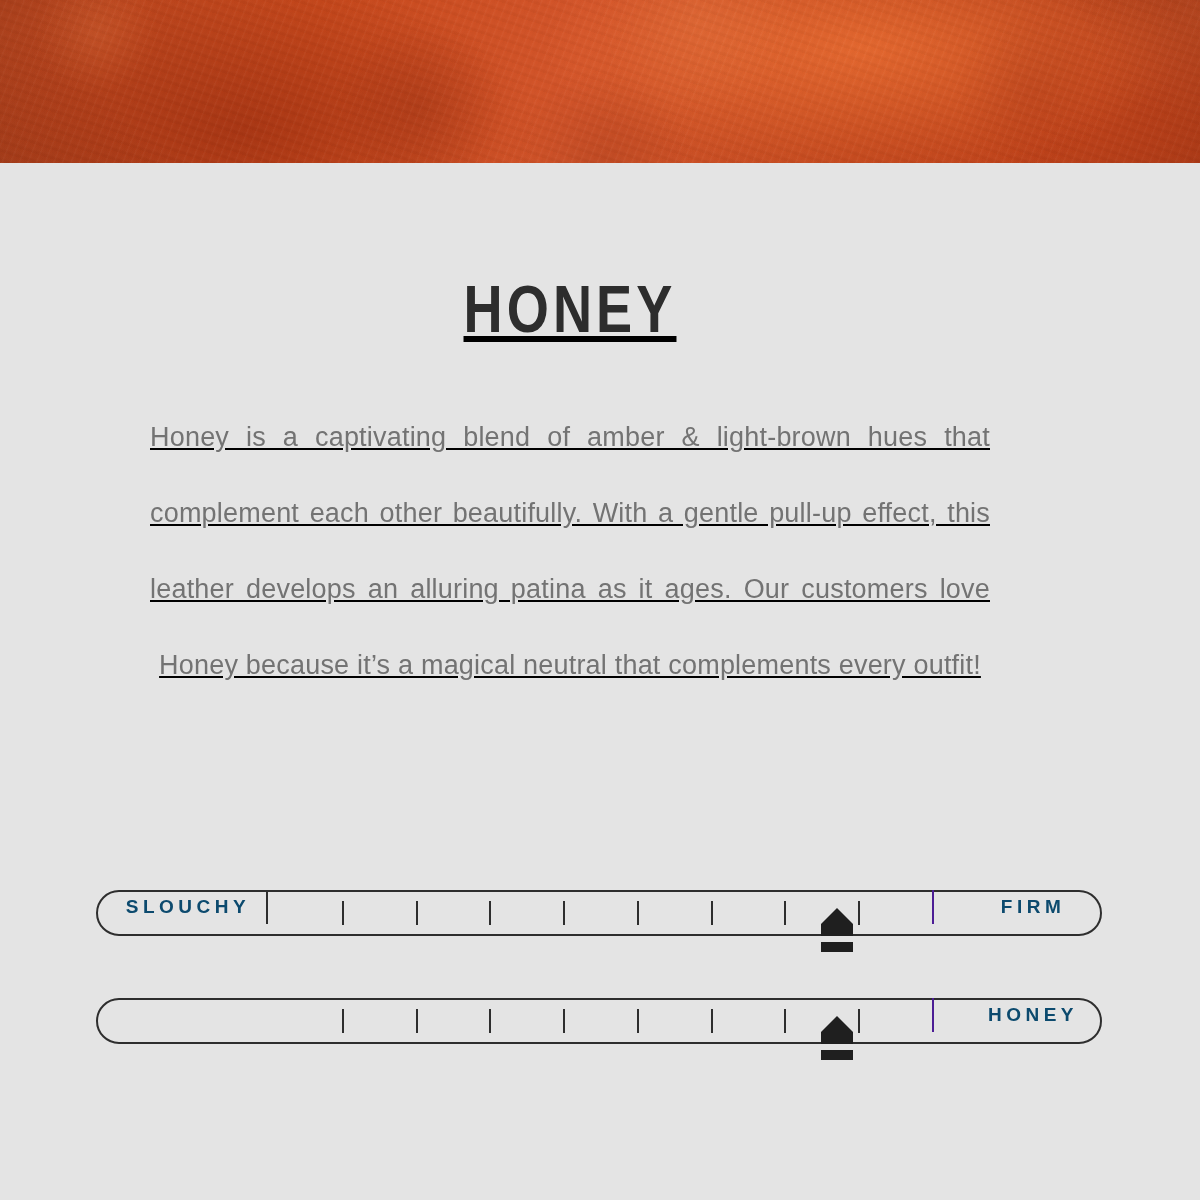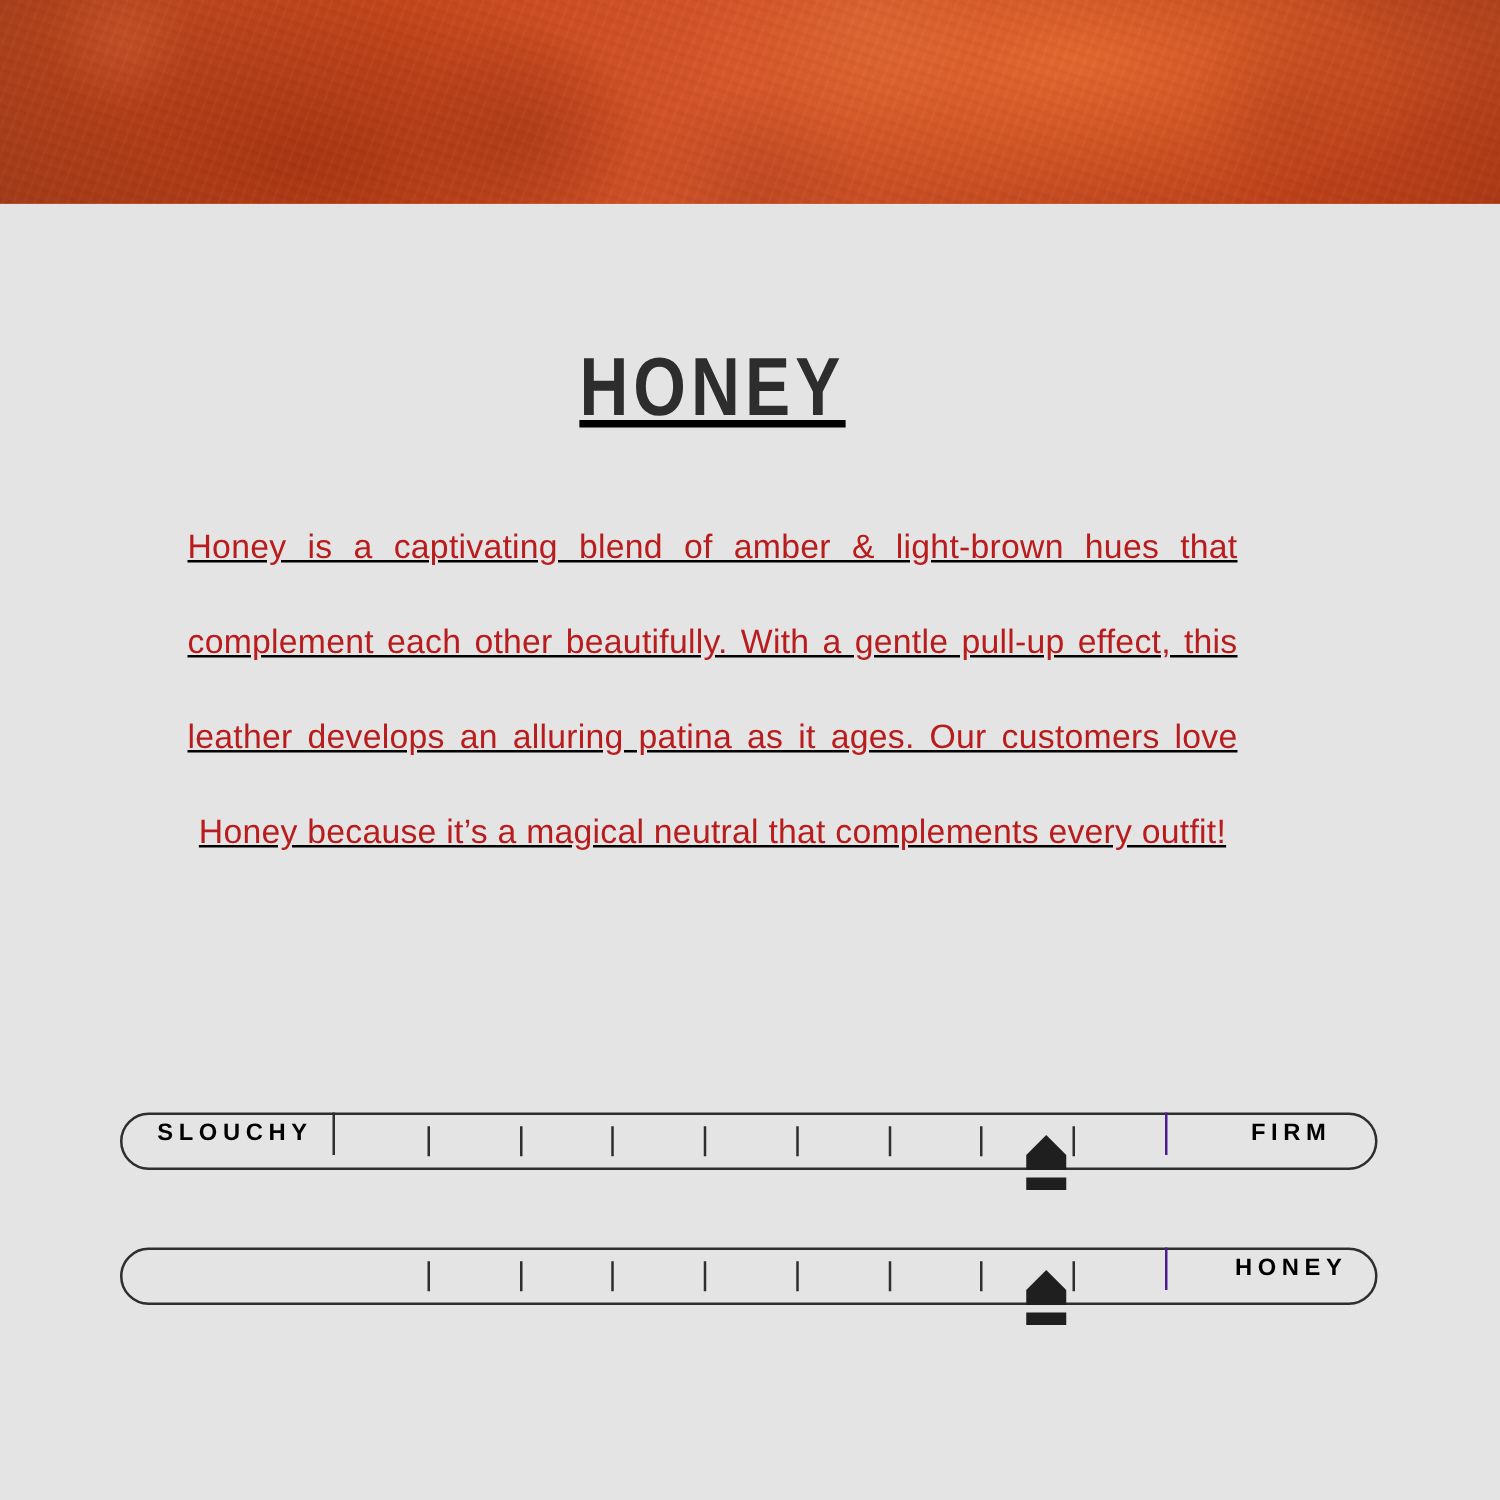--- a/index.html
+++ b/index.html
@@ -85,21 +85,21 @@
 
   .description {
     margin: 0 auto;
     padding-top: 52px;
     width: 840px;
     text-align: justify;
     text-align-last: center;
     font-size: 27px;
     line-height: 76px;
     letter-spacing: 0.2px;
-    color: #b91c1c;
+    color: #737373;
     font-weight: 400;
   }
 
   
   .sliders {
     position: absolute;
     top: 890px;
     left: 0;
     width: 1200px;
   }
@@ -123,21 +123,21 @@
   .cap {
     position: absolute;
     top: 0;
     height: 34px;
     display: flex;
     align-items: center;
     justify-content: center;
     font-size: 19px;
     font-weight: 700;
     letter-spacing: 4.5px;
-    color: #000000;
+    color: #0c4a6e;
     box-sizing: border-box;
   }
   .cap-left {
     left: 0;
     width: 172px;
     border-right: 2px solid #2e2e2e;
     padding-left: 14px;
   }
   .cap-right {
     right: 0;

